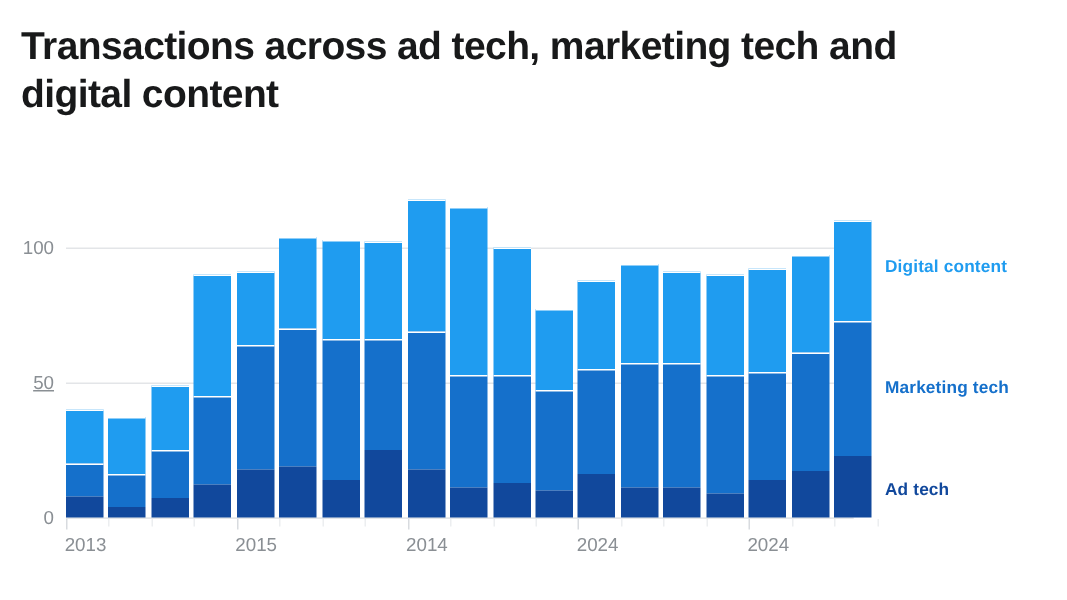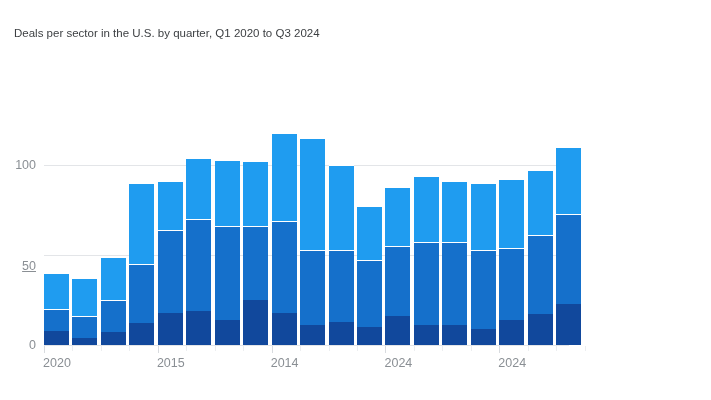--- a/index.html
+++ b/index.html
@@ -139,32 +139,32 @@
     white-space: nowrap;
     letter-spacing: 0.1px;
   }
 </style>
 </head>
 <body>
 
 <div id="page">
 
   <div id="header">
-    <p id="chart-subtitle">Deals per sector in the U.S. by quarter, Q1 2020 to Q3 2024</p>
+    <h1 id="chart-title">Transactions across ad tech, marketing tech and digital content</h1>
   </div>
 
   <div id="plot-wrap">
     <div id="plot">
 
       <div id="baseline"></div>
     <div class="gridline" style="top: 225px;">
           <span class="axis-label" style="top: 0px;">0</span>
         </div>
         <div class="gridline" style="top: 135px;">
-          <span class="axis-label" style="top: 11px; text-decoration: underline;">50</span>
+          <span class="axis-label" style="top: 0px; text-decoration: underline;">50</span>
         </div>
         <div class="gridline" style="top: 45px;">
           <span class="axis-label" style="top: 0px;">100</span>
         </div>
         <div class="bar" title="Q1 2020: 40" style="left: 0px;">
           <div class="seg" style="height: 36px; background: rgb(31, 156, 240);"></div>
           <div class="seg" style="height: 21.6px; background: rgb(21, 112, 203);"></div>
           <div class="seg bottom" style="height: 14.4px; background: rgb(17, 72, 156);"></div>
         </div>
         <div class="bar" title="Q2 2020: 37" style="left: 28.45px;">
@@ -254,21 +254,21 @@
         </div>
         <div class="bar" title="Q3 2024: 110" style="left: 512.1px;">
           <div class="seg" style="height: 66.6px; background: rgb(31, 156, 240);"></div>
           <div class="seg" style="height: 90px; background: rgb(21, 112, 203);"></div>
           <div class="seg bottom" style="height: 41.4px; background: rgb(17, 72, 156);"></div>
         </div>
       </div>
 
     <div id="xaxis">
         <div class="xtick" style="left: 0px;"></div>
-        <div class="xlabel" style="left: 13px;">2020</div>
+        <div class="xlabel" style="left: 13px;">2013</div>
         <div class="xtick" style="left: 113.8px;"></div>
         <div class="xlabel" style="left: 126.8px;">2015</div>
         <div class="xtick" style="left: 227.6px;"></div>
         <div class="xlabel" style="left: 240.6px;">2014</div>
         <div class="xtick" style="left: 341.4px;"></div>
         <div class="xlabel" style="left: 354.4px;">2024</div>
         <div class="xtick" style="left: 455.2px;"></div>
         <div class="xlabel" style="left: 468.2px;">2024</div>
         <div class="xtick" style="left: 28.45px; height: 5px; background: rgb(236, 238, 240);"></div>
         <div class="xtick" style="left: 56.9px; height: 5px; background: rgb(236, 238, 240);"></div>
@@ -280,15 +280,20 @@
         <div class="xtick" style="left: 284.5px; height: 5px; background: rgb(236, 238, 240);"></div>
         <div class="xtick" style="left: 312.95px; height: 5px; background: rgb(236, 238, 240);"></div>
         <div class="xtick" style="left: 369.85px; height: 5px; background: rgb(236, 238, 240);"></div>
         <div class="xtick" style="left: 398.3px; height: 5px; background: rgb(236, 238, 240);"></div>
         <div class="xtick" style="left: 426.75px; height: 5px; background: rgb(236, 238, 240);"></div>
         <div class="xtick" style="left: 483.65px; height: 5px; background: rgb(236, 238, 240);"></div>
         <div class="xtick" style="left: 512.1px; height: 5px; background: rgb(236, 238, 240);"></div>
         <div class="xtick" style="left: 540.55px; height: 5px; background: rgb(236, 238, 240);"></div>
       </div>
 
+    <div id="legend">
+        <div class="legend-item" style="top: 52px; color: rgb(31, 156, 240);">Digital content</div>
+        <div class="legend-item" style="top: 133px; color: rgb(21, 112, 203);">Marketing tech</div>
+        <div class="legend-item" style="top: 201px; color: rgb(17, 72, 156);">Ad tech</div>
+      </div>
   </div>
 
 </div>
 
 </body></html>

